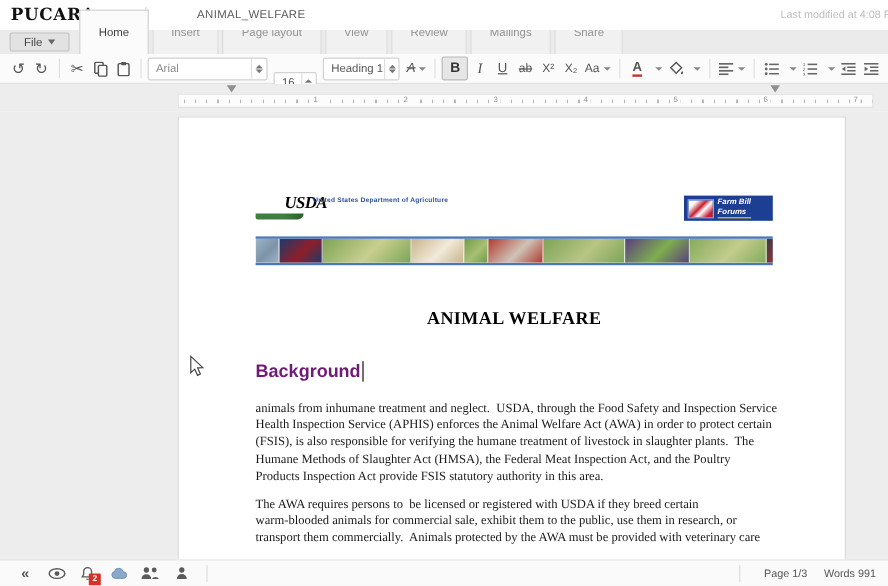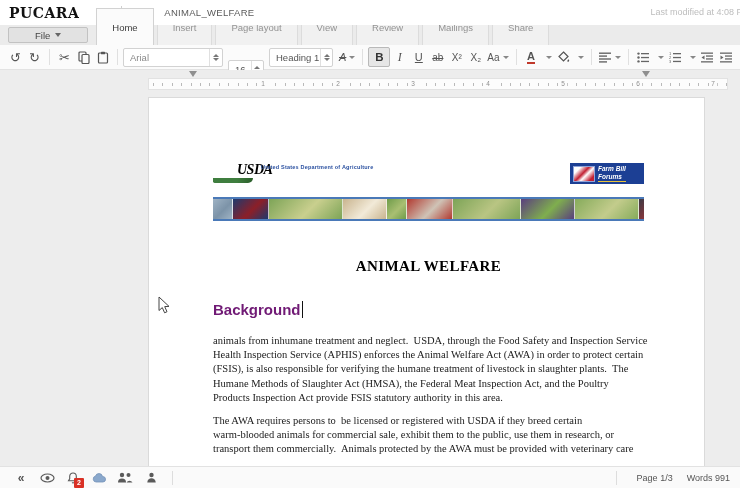--- a/index.html
+++ b/index.html
@@ -9,21 +9,21 @@
 
   
   .titlebar { height:25px; background:#ffffff; display:flex; align-items:center; position:relative; flex:0 0 auto; overflow:hidden;gap:32px; }
   .brand { font-family:"DejaVu Serif", serif; font-weight:bold; font-size:14px; letter-spacing:0.5px; color:#111; padding:0 10px 0 9px; }
   .tb-sep { width:1px; height:14px; background:#cfcfcf; margin-right:10px; }
   .doc-title { font-size:9.5px; color:#5a5a5a; letter-spacing:0.3px; }
   .last-modified { position:absolute; right:-10px; top:7px; font-size:9px; color:#bdbdbd; white-space:nowrap; }
 
   
   .tabrow { height:20px; background:#ebebeb; display:flex; align-items:flex-end; padding-left:8px; flex:0 0 auto; }
-  .file-btn { height:16px; margin-bottom:2px; margin-right:8px; background:#e2e2e2; border:1px solid #c2c2c2; border-radius:2px; font-size:9.5px; color:#444; display:flex; align-items:center; padding:0 26px; cursor:default;justify-content:space-between; }
+  .file-btn { height:16px; margin-bottom:2px; margin-right:8px; background:#e2e2e2; border:1px solid #c2c2c2; border-radius:2px; font-size:9.5px; color:#444; display:flex; align-items:center; padding:0 11px; cursor:default;justify-content:space-between; }
   .file-caret { width:0; height:0; border-left:3px solid transparent; border-right:3px solid transparent; border-top:4px solid #666; margin-left:5px; }
   .tab { height:19px; display:flex; align-items:center; padding:18px 15px; font-size:9.5px; color:#939393; background:#f1f1f1; border:1px solid #dcdcdc; border-bottom:none; margin-right:3px; }
   .tab.active { background:#fbfbfb; color:#3c3c3c; height:20px; border-color:#d2d2d2; position:relative; z-index:2; }
 
   
   .toolbar { height:25px; background:#fbfbfb; border-bottom:1px solid #e3e3e3; display:flex; align-items:center; padding:0 6px; flex:0 0 auto; white-space:nowrap; }
   .tsep { width:1px; height:16px; background:#e0e0e0; margin:0 5px; flex:0 0 auto; }
   .tbtn { height:20px; min-width:19px; display:inline-flex; align-items:center; justify-content:center; color:#555; font-size:11px; padding:0 2px; flex:0 0 auto; }
   .tbtn.pressed { background:#e6e6e6; border:1px solid #b9b9b9; border-radius:2px; width:22px; }
   .glyph { font-size:13px; color:#555; line-height:1; }

